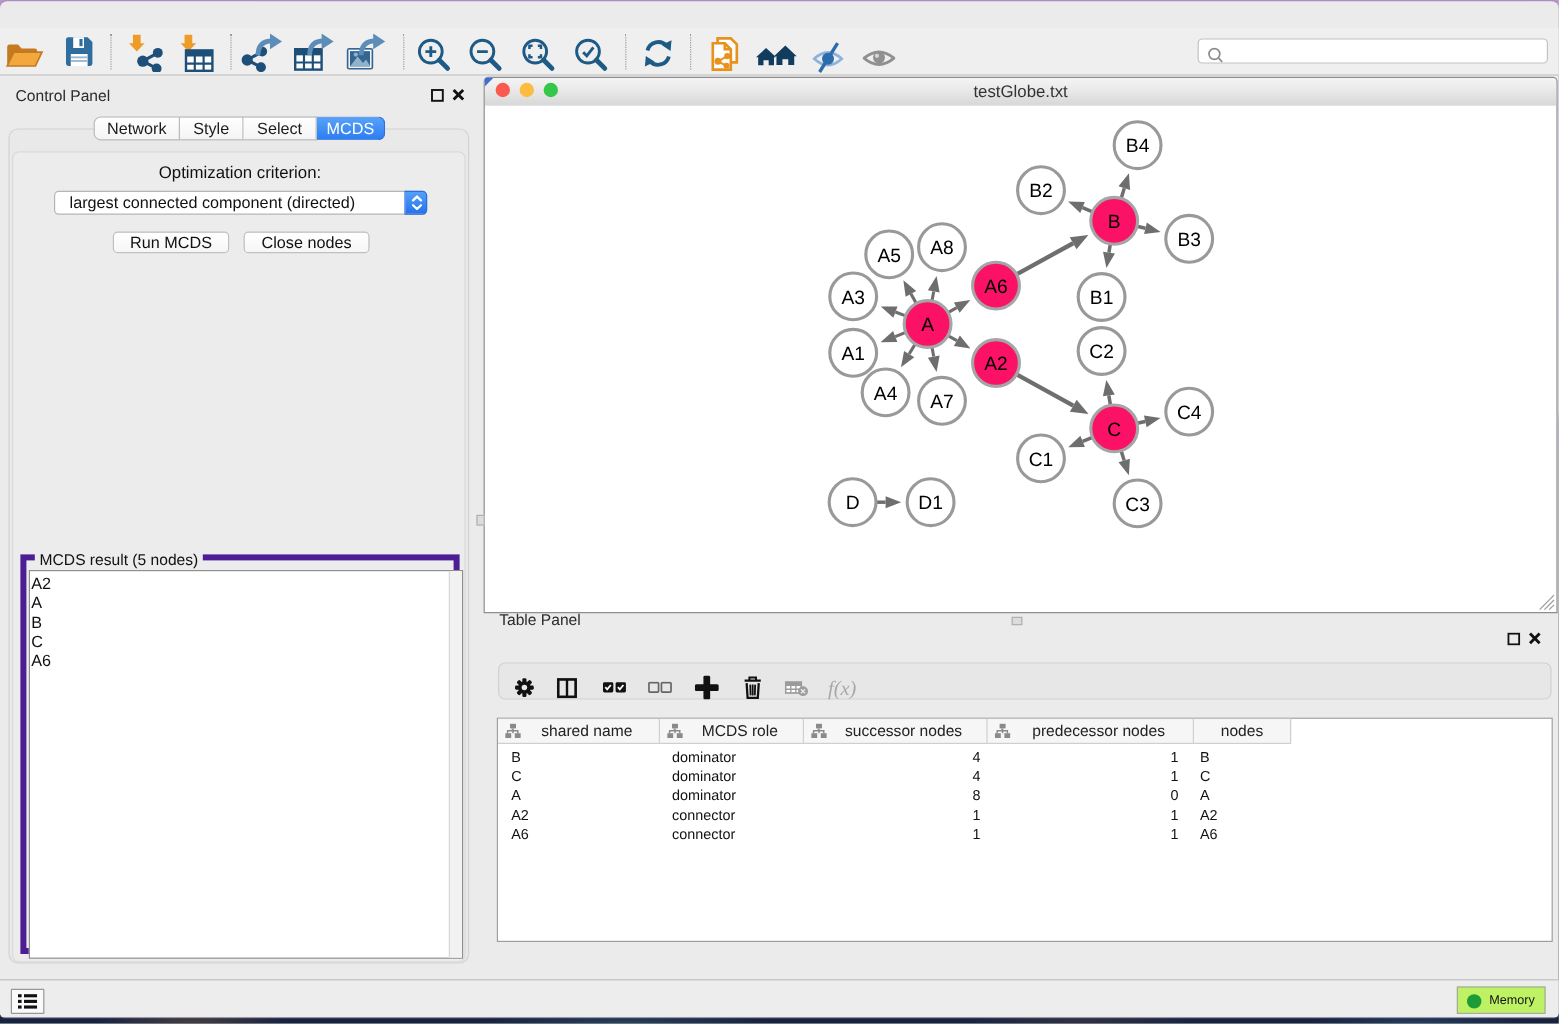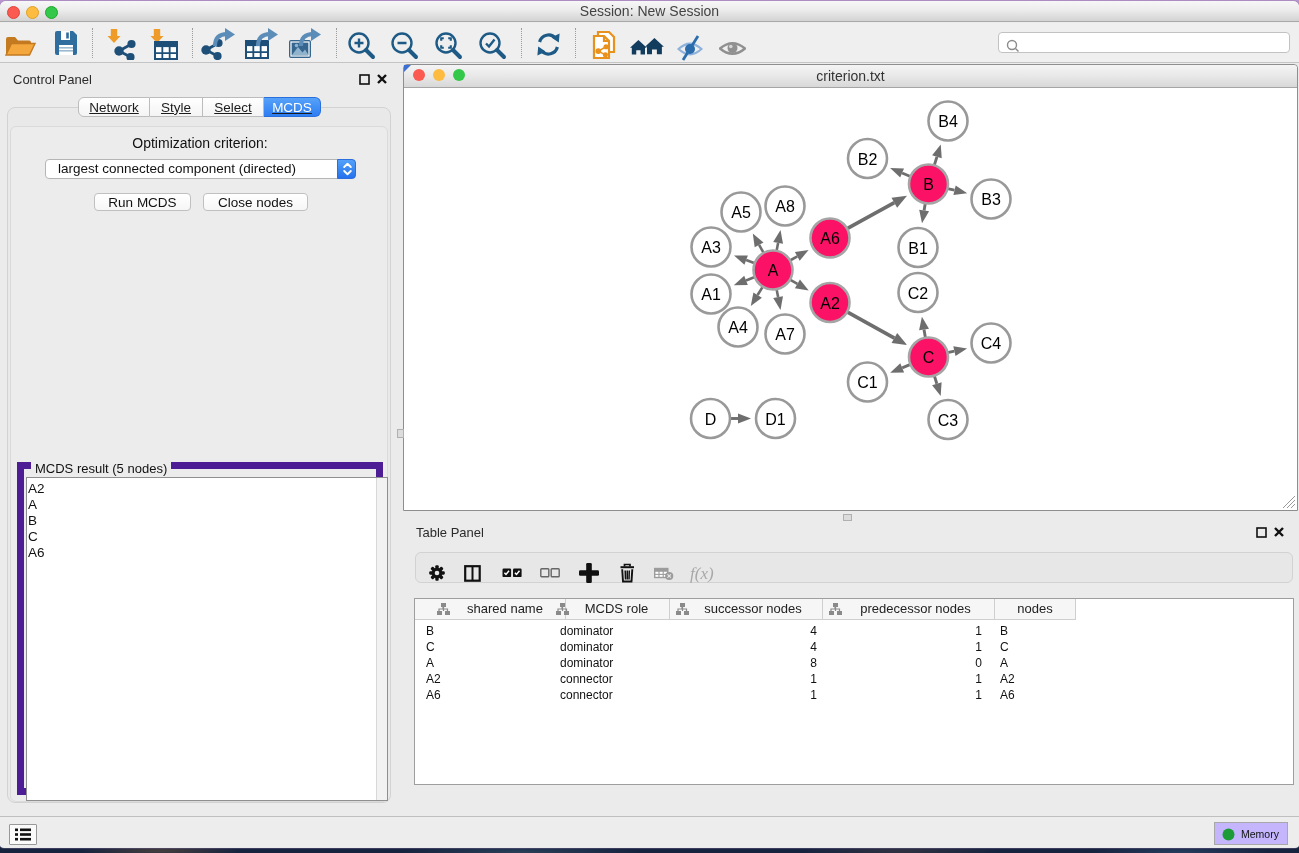--- a/index.html
+++ b/index.html
@@ -23,52 +23,46 @@
 #cp-inner { position:absolute; left:2px; top:18px; width:378px; height:676px; background:#ececec; border:1px solid #dadada; border-radius:6px; }
 .seg { position:absolute; display:flex; font-size:13.5px; color:#1c1c1c; }
 .seg .s { background:linear-gradient(180deg,#ffffff, #f4f4f4); border:1px solid #bcbcbc; border-left:none; display:flex; align-items:center; justify-content:center; }
 .seg .s:first-child { border-left:1px solid #bcbcbc; border-radius:6px 0 0 6px; }
 .seg .s:last-child { border-radius:0 6px 6px 0; }
 .seg .sel { background:linear-gradient(180deg,#56a2f9 0%,#2e7df2 100%); color:#fff; border-color:#2a70dd; }
 #opt-label { position:absolute; left:0; top:27px; width:384px; text-align:center; font-size:14px; color:#111; }
 #combo { position:absolute; left:37px; top:51px; width:311px; height:20px; background:#fff; border:1px solid #b5b5b5; border-radius:4px; font-size:13.5px; color:#111; line-height:18px; padding-left:12px; }
 #combo .step { position:absolute; right:-1px; top:-1px; width:19px; height:20px; border-radius:0 4px 4px 0; background:linear-gradient(180deg,#53a1f9 0%,#2572ee 100%); border:1px solid #2a6fdd; }
 .btn { position:absolute; height:18px; background:linear-gradient(180deg,#ffffff,#f6f6f6); border:1px solid #c0c0c0; border-radius:4px; font-size:13.5px; color:#111; text-align:center; line-height:17px; }
-#groupbox { position:absolute; left:9px; top:354px; width:366px; height:333px; border:7px solid #4c1d95; }
+#groupbox { position:absolute; left:9px; top:354px; width:366px; height:333px; border:5px solid #4c1d95; }
 #groupbox .lab { position:absolute; left:7px; top:-8px; background:#ececec; padding:0 4px; font-size:13px; color:#111; z-index:3; }
 #mcdslist { position:absolute; left:2px; top:8px; width:362px; height:324px; background:#fff; border:1px solid #8f8f8f; font-size:13.5px; color:#111; padding-top:3px; }
 #mcdslist .sb { position:absolute; right:0; top:0; width:11px; height:100%; background:#f2f2f2; border-left:1px solid #d8d8d8; }
 #mcdslist div.it { padding-left:1px; height:16px; line-height:16px; }
 
 #netwin { position:absolute; left:403px; top:63px; width:895px; height:447px; background:#fff; border:1px solid #8e8e8e; border-radius:4px 4px 0 0; }
 #net-tb { position:absolute; left:0; top:0; width:100%; height:23px; background:linear-gradient(180deg,#f4f4f4 0%,#e8e8e8 50%,#d8d8d8 100%); border-bottom:1px solid #a5a5a5; border-radius:4px 4px 0 0; }
 #net-tb .t { position:absolute; top:3px; width:100%; text-align:center; font-size:14px; color:#333; }
 .tl2 { position:absolute; top:4px; width:12px; height:12px; border-radius:50%; }
 
-#tp-title { position:absolute; left:416px; top:524px; font-size:13px; color:#2b2b2b; }
+#tp-title { position:absolute; left:416px; top:508px; font-size:13px; color:#2b2b2b; }
 #tp-toolbar { position:absolute; left:415px; top:551px; width:878px; height:31px; background:#e7e7e7; border:1px solid #d2d2d2; border-radius:6px; }
 #table { position:absolute; left:414px; top:597px; width:880px; height:187px; background:#fff; border:1px solid #9e9e9e; font-size:12px; color:#111; }
 #thead { position:absolute; left:0; top:0; height:21px; background:#f6f6f6; border-bottom:1px solid #cfcfcf; }
 .th { position:absolute; top:0; height:20px; border-right:1px solid #cfcfcf; font-size:13px; color:#222; text-align:center; line-height:20px; }
 .td { position:absolute; height:16px; line-height:16px; font-size:12px; color:#111; }
 
 #statusbar { position:absolute; left:0; top:815px; width:1299px; height:31px; background:#ededed; border-top:1px solid #bfbfbf; }
-#memorybtn { position:absolute; left:1214px; top:821px; width:74px; height:23px; background:#c4b5fd; border:1px solid #a8a8a8; font-size:11.5px; color:#111;padding-left:30px; }
+#memorybtn { position:absolute; left:1214px; top:821px; width:74px; height:23px; background:#bef264; border:1px solid #a8a8a8; font-size:11.5px; color:#111;padding-left:30px; }
 #listbtn { position:absolute; left:9px; top:823px; width:28px; height:21px; background:#fafafa; border:1px solid #989898; border-radius:1px; }
 </style>
 </head>
 <body>
 <div id="desk"></div>
 <div id="mainwin">
-  <div id="titlebar">
-    <div class="tl" style="left:7px; background:#fb5a51; border:0.5px solid #e0443e;"></div>
-    <div class="tl" style="left:26px; background:#fdbc40; border:0.5px solid #dfa023;"></div>
-    <div class="tl" style="left:45px; background:#34c84a; border:0.5px solid #24a42e;"></div>
-    <div class="t">Session: New Session</div>
-  </div>
   <div id="toolbar">
     <svg class="abs" style="left:4px;top:8px" width="33" height="26">
         <path d="M2 24 L2 8 Q2 6 4 6 L11 6 L14 9.5 L25 9.5 Q27 9.5 27 11.5 L27 13" fill="#c47a20"></path>
 <path d="M2 24 L7.5 12.5 L31 12.5 L25.5 24 Z" fill="#f3a73c" stroke="#c47a20" stroke-width="1.4"></path>
       </svg>
     <svg class="abs" style="left:53px;top:6px" width="27" height="29">
         <path d="M2 4 Q2 2 4 2 L20 2 L24 6 L24 24 Q24 26 22 26 L4 26 Q2 26 2 24 Z" fill="#2e6d9d"></path>
 <rect x="8" y="2" width="9" height="9" fill="#fff"></rect>
         <rect x="13.2" y="3.5" width="2.6" height="6" fill="#2e6d9d"></rect>
 <rect x="6" y="16" width="14" height="10" fill="#fff"></rect>
@@ -231,36 +225,36 @@
       <div id="mcdslist">
         <div class="sb"></div>
         <div class="it">A2</div>
           <div class="it">A</div>
           <div class="it">B</div>
           <div class="it">C</div>
           <div class="it">A6</div>
       </div>
     </div>
   </div>
-  <div class="seg" style="left:78px; top:96px; width:243px; height:20px;text-decoration:underline;">
+  <div class="seg" style="left:78px; top:96px; width:243px; height:20px;">
     <div class="s" style="width:72px">Network</div>
     <div class="s" style="width:53px">Style</div>
     <div class="s" style="width:61px">Select</div>
     <div class="s sel" style="width:57px">MCDS</div>
   </div>
 
   <div id="netwin">
     <div id="net-tb">
         <svg width="7" height="7" style="position:absolute;left:0;top:0">
           <path d="M0 0 L7 0 L0 7 Z" fill="#3c6fd4"></path>
         </svg>
       <div class="tl2" style="left:9px; background:#fb5a51;"></div>
       <div class="tl2" style="left:29px; background:#fdbc40;"></div>
       <div class="tl2" style="left:49px; background:#34c84a;"></div>
-      <div class="t">criterion.txt</div>
+      <div class="t">testGlobe.txt</div>
     </div>
     <svg id="graph" width="893" height="422" viewBox="403 88 893 422" style="position:absolute;left:0;top:24px" font-family="&quot;Liberation Sans&quot;,sans-serif">
       <line x1="762.6" y1="251.9" x2="758.1" y2="243.8" stroke="#6e6e6e" stroke-width="2.6"></line>
 <path d="M751.8 232.5 L762.5 241.4 L753.7 246.2 Z" fill="#6e6e6e"></path>
 <line x1="775.6" y1="249.8" x2="777.1" y2="241.9" stroke="#6e6e6e" stroke-width="2.6"></line>
 <path d="M779.5 229.1 L782.0 242.8 L772.2 240.9 Z" fill="#6e6e6e"></path>
 <line x1="753.7" y1="262.2" x2="745.2" y2="259.0" stroke="#6e6e6e" stroke-width="2.6"></line>
 <path d="M733.0 254.5 L746.9 254.4 L743.4 263.7 Z" fill="#6e6e6e"></path>
 <line x1="753.8" y1="276.0" x2="745.0" y2="279.5" stroke="#6e6e6e" stroke-width="2.6"></line>
 <path d="M732.8 284.2 L743.2 274.8 L746.8 284.1 Z" fill="#6e6e6e"></path>
@@ -409,21 +403,21 @@
           <line x1="9.2" y1="2.7" x2="9.2" y2="11.3" stroke-width="1.1"></line>
 <line x1="0.7" y1="8.4" x2="13.7" y2="8.4" stroke-width="1.1"></line>
         </g>
 <circle cx="15.2" cy="10" r="4.1" fill="#9c9c9c"></circle>
         <path d="M13.5 8.3 L16.9 11.7 M16.9 8.3 L13.5 11.7" stroke="#e7e7e7" stroke-width="1.2"></path>
       </svg>
     <div class="abs" style="left:274px;top:11px;font-family:'Liberation Serif',serif;font-style:italic;font-size:17px;color:#a8a8a8;">f(x)</div>
   </div>
   <div id="table">
     <div id="thead" style="width:661px;">
-      <div class="th" style="left:16px;width:135px;padding-left:14px"><svg class="abs" style="left:6px;top:4px" width="13" height="12">
+      <div class="th" style="left:0px;width:135px;padding-left:14px"><svg class="abs" style="left:6px;top:4px" width="13" height="12">
             <g fill="#8a8a8a">
 <rect x="4" y="0" width="5" height="4"></rect>
               <rect x="0" y="8" width="5" height="4"></rect>
               <rect x="8" y="8" width="5" height="4"></rect>
 <path d="M6 4 L6 6 L2 6 L2 8 M6 6 L10.5 6 L10.5 8 M6.5 4 L6.5 8" stroke="#8a8a8a" fill="none" stroke-width="1.2"></path>
             </g>
           </svg>shared name</div>
       <div class="th" style="left:135px;width:120px;padding-left:14px"><svg class="abs" style="left:6px;top:4px" width="13" height="12">
             <g fill="#8a8a8a">
 <rect x="4" y="0" width="5" height="4"></rect>

